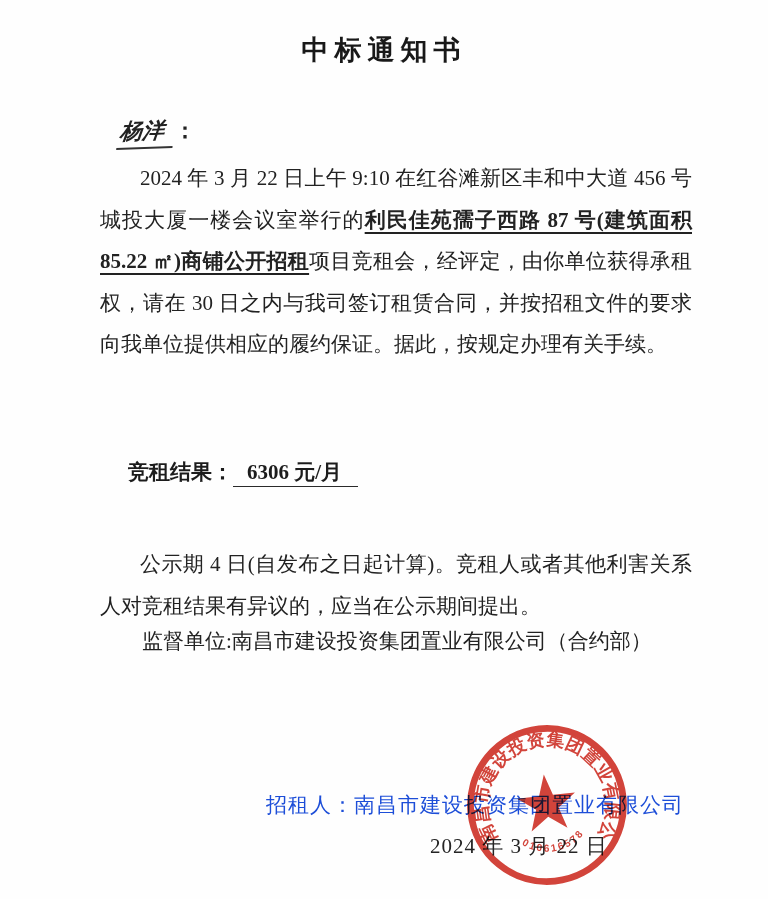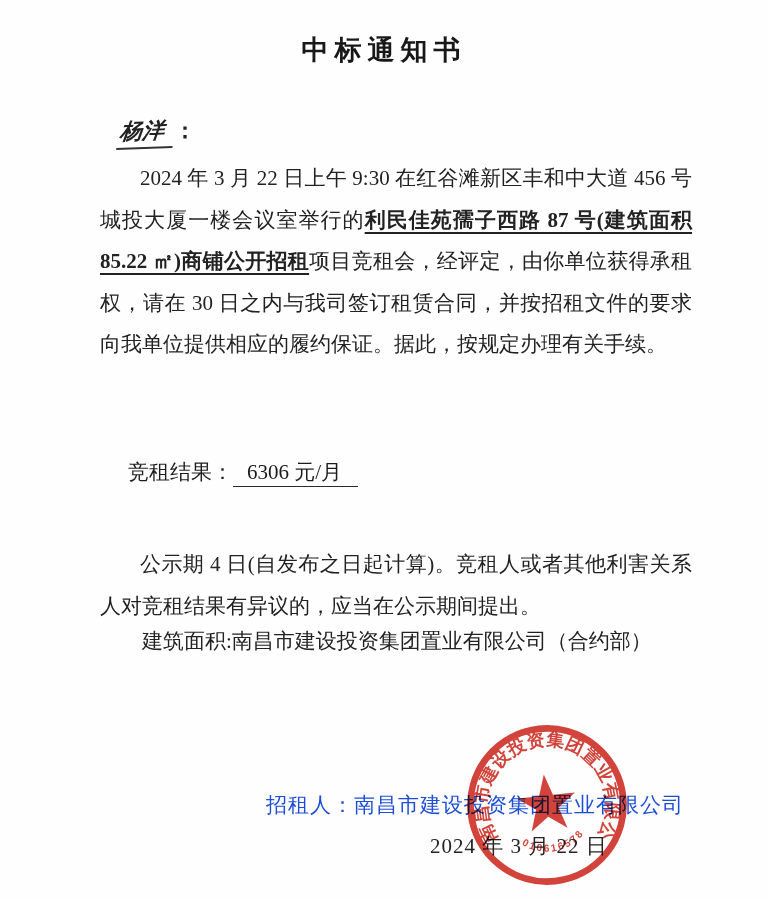--- a/index.html
+++ b/index.html
@@ -60,21 +60,21 @@
     text-decoration: underline;
     text-underline-offset: 5px;
     text-decoration-thickness: 1.5px;
   }
 
   .result-line {
     position: absolute;
     top: 458px;
     left: 128px;
     font-size: 21px;
-    font-weight: normal;
+    font-weight: bold;
     color: #1c1c1c;
   }
   .result-line .value {
     border-bottom: 1.6px solid #2a2a2a;
     padding: 0 16px 2px 14px;
   }
 
   .plain-line {
     position: absolute;
     left: 100px;
@@ -119,27 +119,27 @@
 </style>
 </head>
 <body>
 
 <div class="page">
 
   <h1 class="doc-title">中标通知书</h1>
 
   <div class="salutation"><span class="name">杨洋</span><span>：</span></div>
 
-  <p class="body-par par-1"><span>2024 年 3 月 22 日上午 9:30 在红谷滩新区丰和中大道 456 号城投大厦一楼会议室举行的</span><span class="emph">利民佳苑孺子西路 87 号(建筑面积 85.22 ㎡)商铺公开招租</span><span>项目竞租会，经评定，由你单位获得承租权，请在 30 日之内与我司签订租赁合同，并按招租文件的要求向我单位提供相应的履约保证。据此，按规定办理有关手续。</span></p>
+  <p class="body-par par-1"><span>2024 年 3 月 22 日上午 9:10 在红谷滩新区丰和中大道 456 号城投大厦一楼会议室举行的</span><span class="emph">利民佳苑孺子西路 87 号(建筑面积 85.22 ㎡)商铺公开招租</span><span>项目竞租会，经评定，由你单位获得承租权，请在 30 日之内与我司签订租赁合同，并按招租文件的要求向我单位提供相应的履约保证。据此，按规定办理有关手续。</span></p>
 
   <div class="result-line"><span>竞租结果：</span><span class="value">6306 元/月</span></div>
 
   <p class="body-par par-2">公示期 4 日(自发布之日起计算)。竞租人或者其他利害关系人对竞租结果有异议的，应当在公示期间提出。</p>
 
-  <div class="plain-line supervisor-line">建筑面积:南昌市建设投资集团置业有限公司（合约部）</div>
+  <div class="plain-line supervisor-line">监督单位:南昌市建设投资集团置业有限公司（合约部）</div>
 
 
   <div class="lessor-line"><span>招租人：</span><span>南昌市建设投资集团置业有限公司</span></div>
 
   <div class="date-line">2024 年 3 月 22 日</div>
 
   <svg class="stamp" viewBox="0 0 200 200" xmlns="http://www.w3.org/2000/svg">
     <defs>
       <path id="arcTop" d="M 39.4,135 A 70,70 0 1,1 160.6,135" fill="none"></path>
       <path id="arcBottom" d="M 61.1,138.9 A 55,55 0 0,0 138.9,138.9" fill="none"></path>

